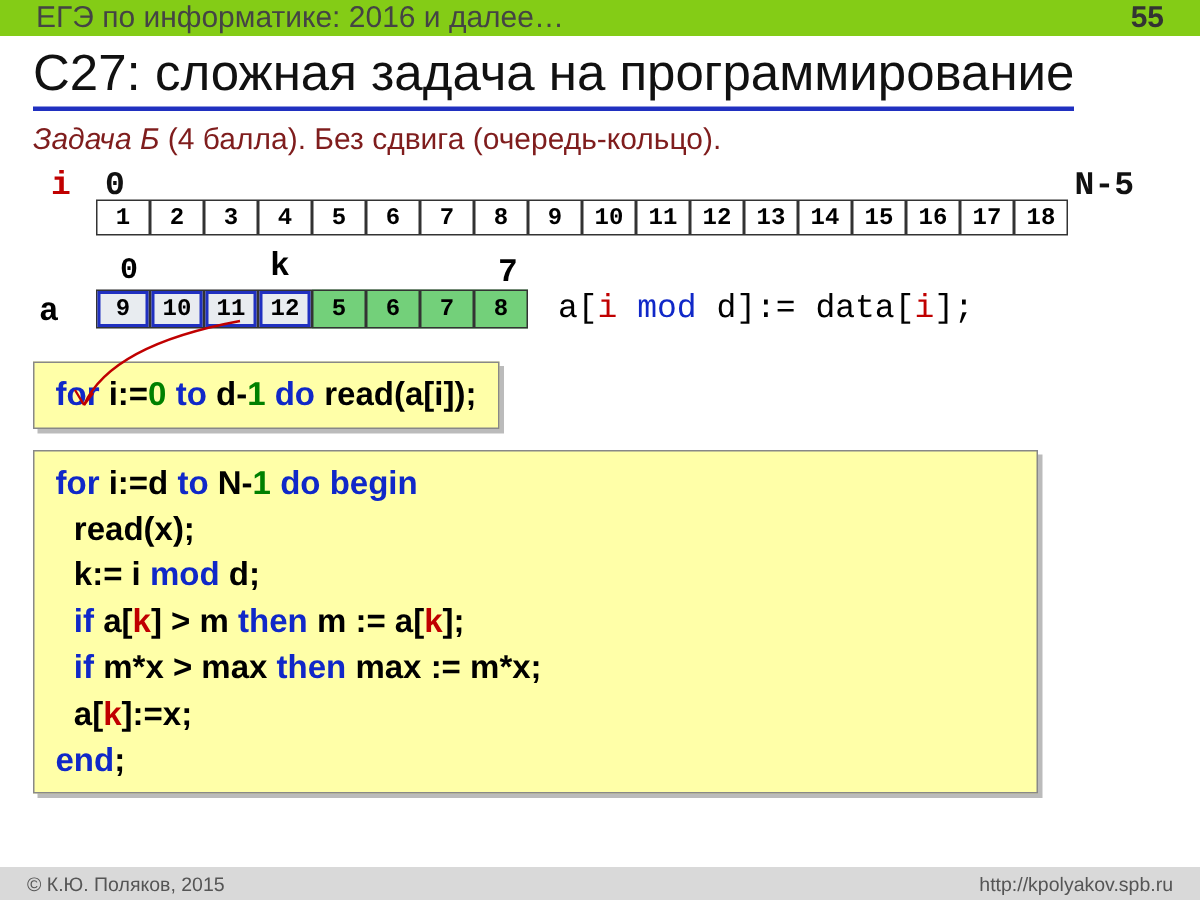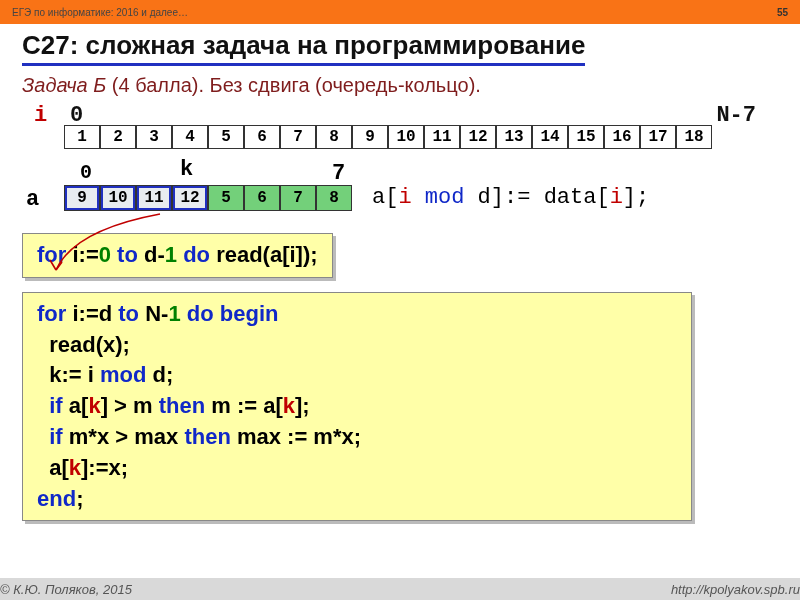--- a/index.html
+++ b/index.html
@@ -6,40 +6,40 @@
     margin: 0;
     padding: 0;
     width: 800px;
     height: 600px;
     font-family: Arial, sans-serif;
     background: #fff;
     position: relative;
     overflow: hidden;
   }
   .header-bar {
-    background: #f97316;
+    background: #84cc16;
     height: 24px;
     display: flex;
     align-items: center;
     justify-content: space-between;
-    padding: 0 12px;
-    font-size: 10px;
+    padding: 0 24px;
+    font-size: 20px;
     color: #444;
   }
   .page-num {
     font-weight: bold;
     color: #333;
   }
   .slide {
     padding: 6px 22px 0 22px;
     position: relative;
   }
   .title {
-    font-size: 26px;
-    font-weight: bold;
+    font-size: 34px;
+    font-weight: normal;
     color: #111;
     border-bottom: 3px solid #2030c0;
     display: inline-block;
     padding-bottom: 2px;
     margin-bottom: 4px;
   }
   .subtitle {
     font-size: 20px;
     color: #7f1d1d;
     margin-top: 4px;
@@ -166,24 +166,23 @@
   }
 
   .footer {
     position: absolute;
     bottom: 0; left: 0; right: 0;
     background: #d9d9d9;
     height: 22px;
     display: flex;
     align-items: center;
     justify-content: space-between;
-    padding: 0 0;
+    padding: 0 18px;
     font-size: 13px;
     color: #555;
-    font-style: italic;
   }
 </style>
 </head>
 <body>
 
 <div class="header-bar">
   <span>ЕГЭ по информатике: 2016 и далее…</span>
   <span class="page-num">55</span>
 </div>
 
@@ -192,21 +191,21 @@
 
   <div class="subtitle">
     <span class="it">Задача Б</span>
     <span>(4 балла).</span>
     <span>Без сдвига (очередь-кольцо).</span>
   </div>
 
   <div class="row-i-label">
     <span class="lbl-i">i</span>
     <span class="lbl-0">0</span>
-    <span class="lbl-N1">N-7</span>
+    <span class="lbl-N1">N-5</span>
   </div>
   <div class="data-row" id="data-row">
       <div class="cell">1</div>
       <div class="cell">2</div>
       <div class="cell">3</div>
       <div class="cell">4</div>
       <div class="cell">5</div>
       <div class="cell">6</div>
       <div class="cell">7</div>
       <div class="cell">8</div>

